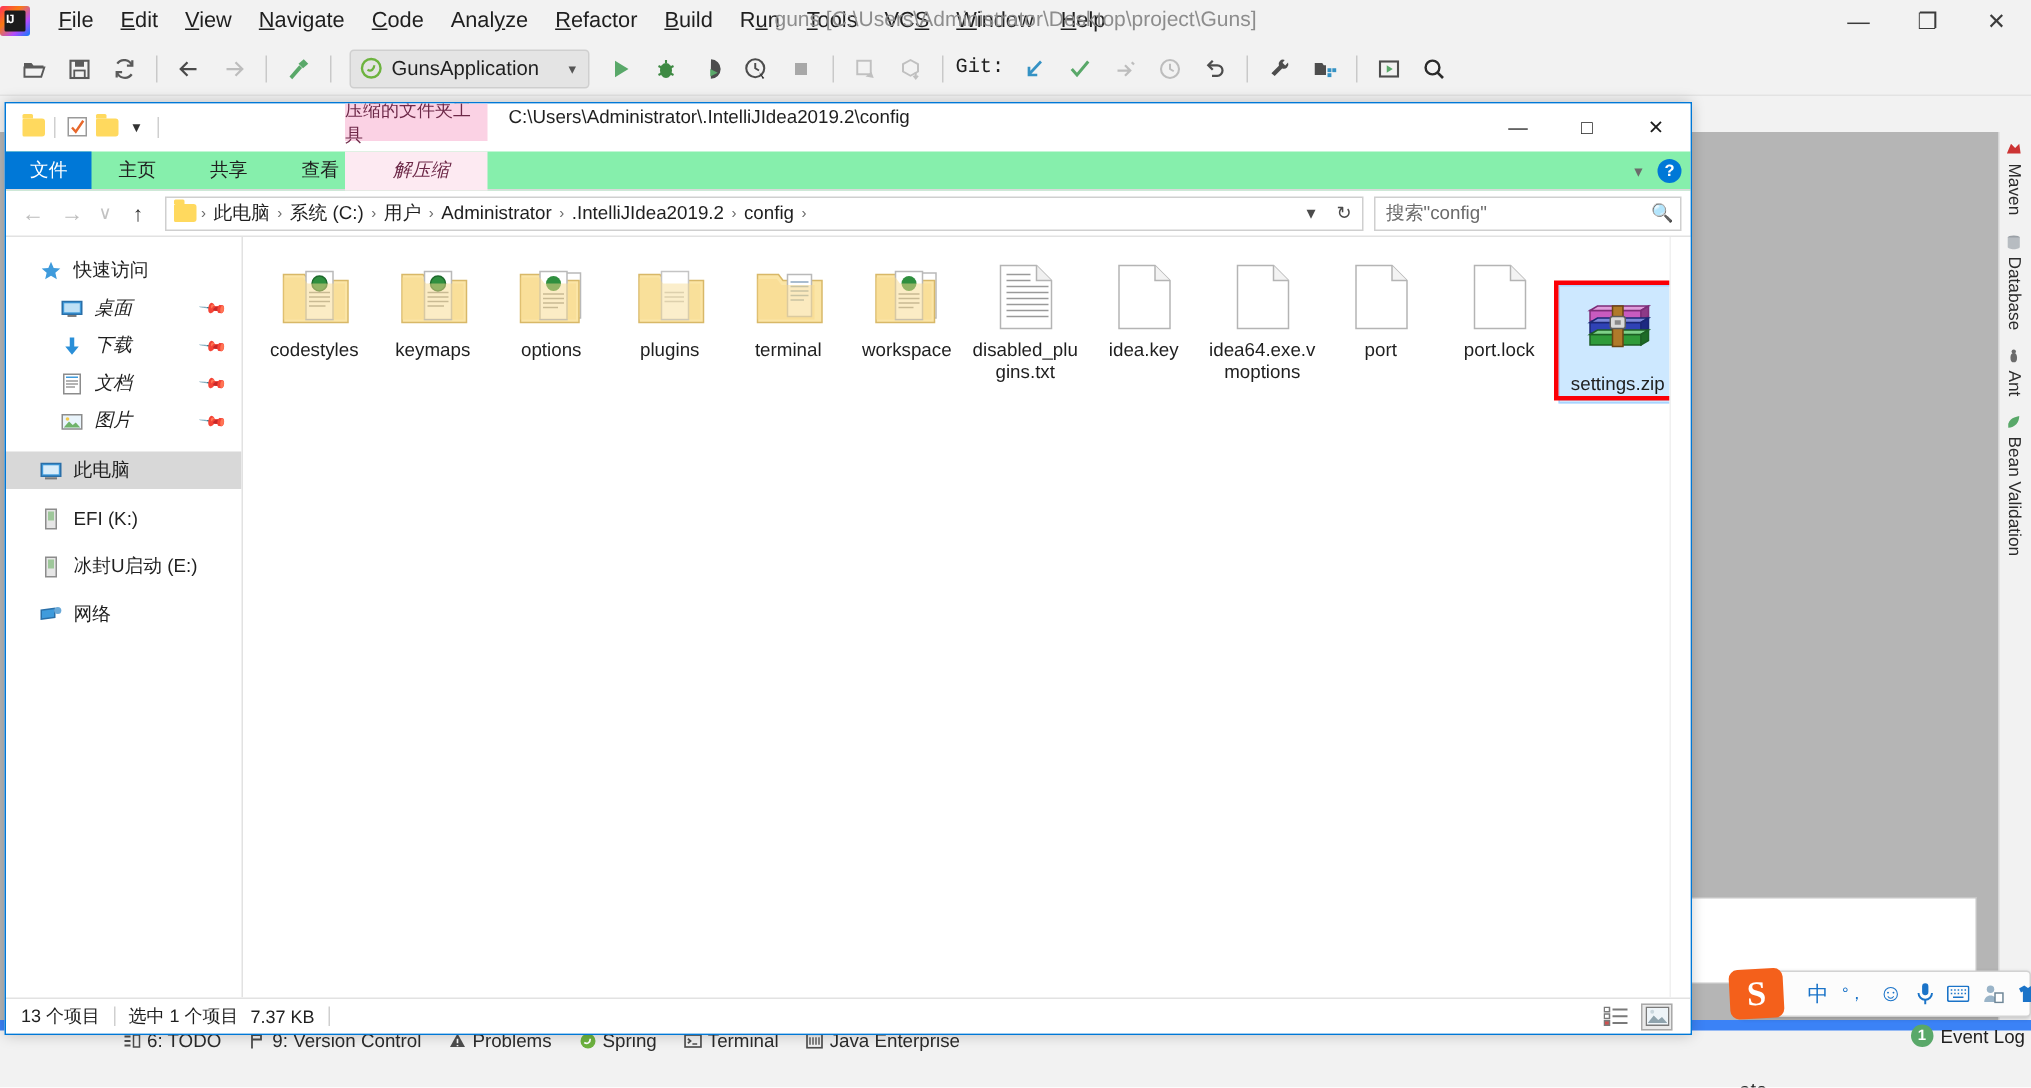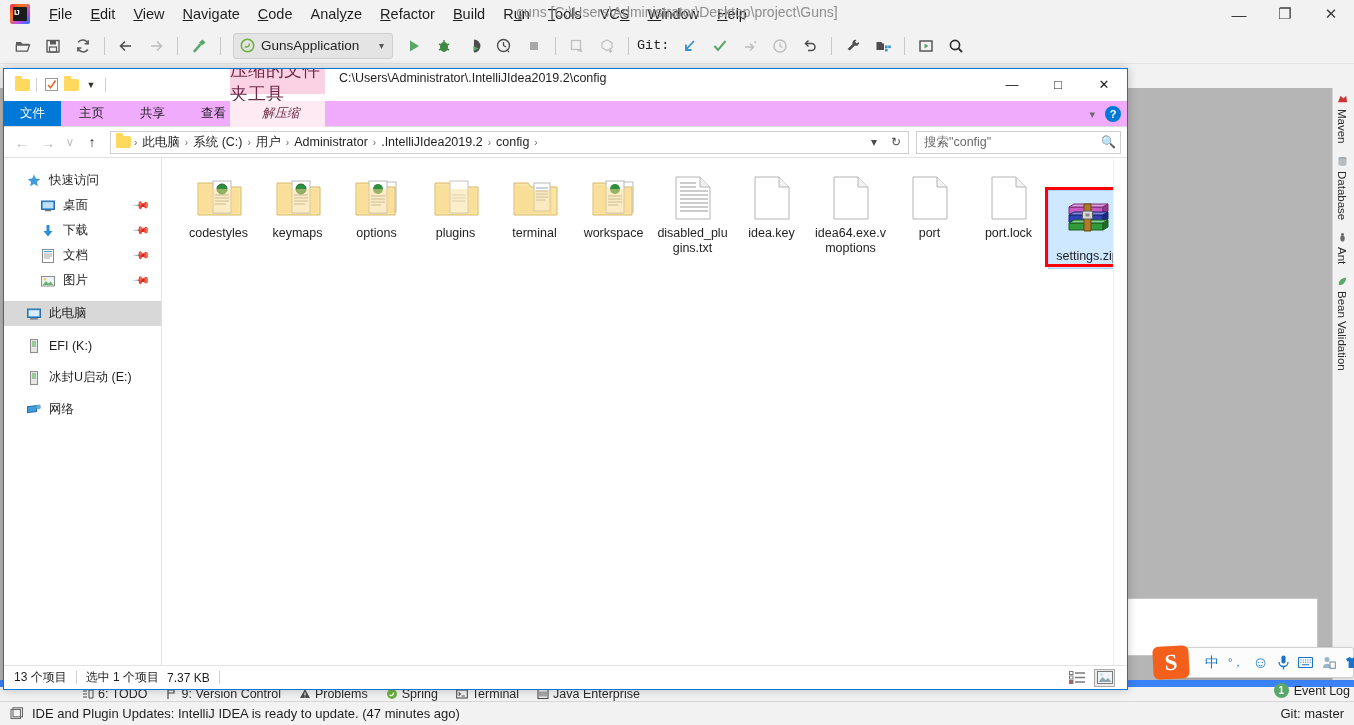--- a/index.html
+++ b/index.html
@@ -13,21 +13,21 @@
 
   
   #idea-window { position:absolute; inset:0; background:#f2f2f2; }
 
   
   .menu-bar {
     position:absolute; top:0; left:0; width:1354px; height:28px;
     background:#f2f2f2; display:flex; align-items:center;
   }
   .idea-logo {
-    width:20px; height:20px; margin-left:10px; margin-right:10px;
+    width:20px; height:20px; margin-right:10px;
     position:relative; flex:none;
   }
   .idea-logo .sq { position:absolute; inset:0; border-radius:2px;
     background:linear-gradient(135deg,#fe315d 0%,#f97a12 35%,#b24bff 70%,#087cfa 100%); }
   .idea-logo .inner { position:absolute; left:3px; top:3px; width:14px; height:14px;
     background:#1b1b1b; border-radius:1px; }
   .idea-logo .ij { position:absolute; left:4px; top:4px; color:#fff;
     font-size:8px; font-weight:bold; line-height:10px; letter-spacing:-1px; }
   .menu-item {
     font-size:14.5px; color:#1f1f1f; padding:3px 9px; cursor:default; white-space:nowrap;
@@ -116,31 +116,31 @@
   .qat { display:flex; align-items:center; gap:0; padding:5px 0 0 8px; height:26px; }
   .qat .qicon { width:20px; height:22px; display:flex; align-items:center; justify-content:center; }
   .qat .qsep { width:1px; height:14px; background:#cfcfcf; margin:0 4px; }
   .folder-ico { width:15px; height:12px; background:#ffd95e; border-radius:1px 2px 2px 1px; position:relative; }
   .folder-ico:before { content:""; position:absolute; left:0; top:-3px; width:7px; height:3px;
     background:#ffd95e; border-radius:1px 1px 0 0; }
 
   .ctx-tool-title {
     position:absolute; left:226px; top:0; width:95px; height:25px; background:#fbd2e4;
     display:flex; align-items:center; justify-content:center;
-    font-size:18px; color:#6d2948;
+    font-size:12px; color:#6d2948;
   }
   .ex-path-title {
     position:absolute; left:335px; top:2px; font-size:12.5px; color:#1f1f1f;
   }
   .ex-wctl { position:absolute; right:0; top:0; display:flex; }
   .ex-wbtn { width:46px; height:30px; display:flex; align-items:center; justify-content:center;
     font-size:13px; color:#1b1b1b; }
 
   .ex-ribbon-tabs {
-    height:26px; background:#f0abfc; display:flex; align-items:stretch; position:relative;
+    height:26px; background:#86efac; display:flex; align-items:stretch; position:relative;
     border-bottom:1px solid #dadada; flex:none;
   }
   .rtab { padding:0 18px; display:flex; align-items:center; font-size:12.5px; color:#1f1f1f; }
   .rtab.file { background:#0078d7; color:#fff; padding:0 16px; }
   .rtab.ctx { color:#6d2948; }
   .ctx-group-bg { position:absolute; left:226px; top:0; width:95px; height:26px;
     background:#fdeaf2; z-index:0; }
   .rtab.ctx { position:relative; z-index:1;font-style:italic; }
   .ribbon-right { position:absolute; right:6px; top:0; height:26px; display:flex;
     align-items:center; gap:10px; }
@@ -169,29 +169,29 @@
     display:flex; align-items:center; padding:0 4px 0 7px; font-size:12.5px; color:#6b6b6b;
   }
   .search-box .mag { margin-left:auto; color:#2b2b2b; font-size:12px; }
 
   .ex-body { flex:1; display:flex; min-height:0; border-top:1px solid #e2e2e2; }
   .ex-nav {
     width:158px; background:#fff; border-right:1px solid #e2e2e2;
     padding-top:10px; font-size:12.5px; overflow:hidden; flex:none;
   }
   .nav-row { height:25px; display:flex; align-items:center; padding-left:22px; gap:7px; position:relative; }
-  .nav-row.indent { padding-left:36px; }
+  .nav-row.indent { padding-left:36px;font-style:italic; }
   .nav-row.sel { background:#d8d8d8; }
   .nav-row .pin { position:absolute; right:12px; color:#8a8a8a; font-size:11px; transform:rotate(45deg); }
   .nav-row .nlabel { color:#1f1f1f; }
   .nav-ico { width:16px; height:16px; flex:none; }
 
   .ex-content { flex:1; background:#fff; position:relative; overflow:hidden; }
   .grid {
-    display:flex; flex-wrap:wrap; align-content:flex-start; padding:10px 0 0 8px;justify-content:flex-end;
+    display:flex; flex-wrap:wrap; align-content:flex-start; padding:10px 0 0 8px;
   }
   .cell {
     width:79px; padding:6px 2px 4px; display:flex; flex-direction:column; align-items:center;
     position:relative; font-size:12.5px; color:#1f1f1f; text-align:center; line-height:15px;
   }
   .cell .glyph { width:48px; height:48px; margin-bottom:4px; display:flex; align-items:center; justify-content:center; }
   .cell .cname { word-break:break-all; width:74px; }
   .cell.selected { background:#cde8ff; border:1px solid #a8d4ff; }
   .cell.selected .hl-box {
     position:absolute; left:-4px; top:-4px; width:81px; height:80px;
@@ -487,28 +487,20 @@
         </svg>
       <span>Java Enterprise</span>
     </div>
   </div>
 
   <div class="bottom-right-status">
     <span class="evt-badge">1</span>
     <span>Event Log</span>
   </div>
 
-  <div class="idea-status">
-    <svg class="msg-ico" viewBox="0 0 14 14">
-      <rect x="1" y="2.5" width="9.5" height="9" fill="none" stroke="#6b6b6b" stroke-width="1.1"></rect>
-      <rect x="3" y="0.8" width="9.5" height="9" fill="none" stroke="#6b6b6b" stroke-width="1.1"></rect>
-    </svg>
-    <span>IDE and Plugin Updates: IntelliJ IDEA is ready to update. (47 minutes ago)</span>
-    <span class="git-right">Git: master</span>
-  </div>
 </div>
 
 <div id="explorer">
 
   <div class="ex-titlebar">
     <div class="qat">
       <div class="qicon">
           <div class="folder-ico"></div>
         </div>
       <div class="qsep"></div>

